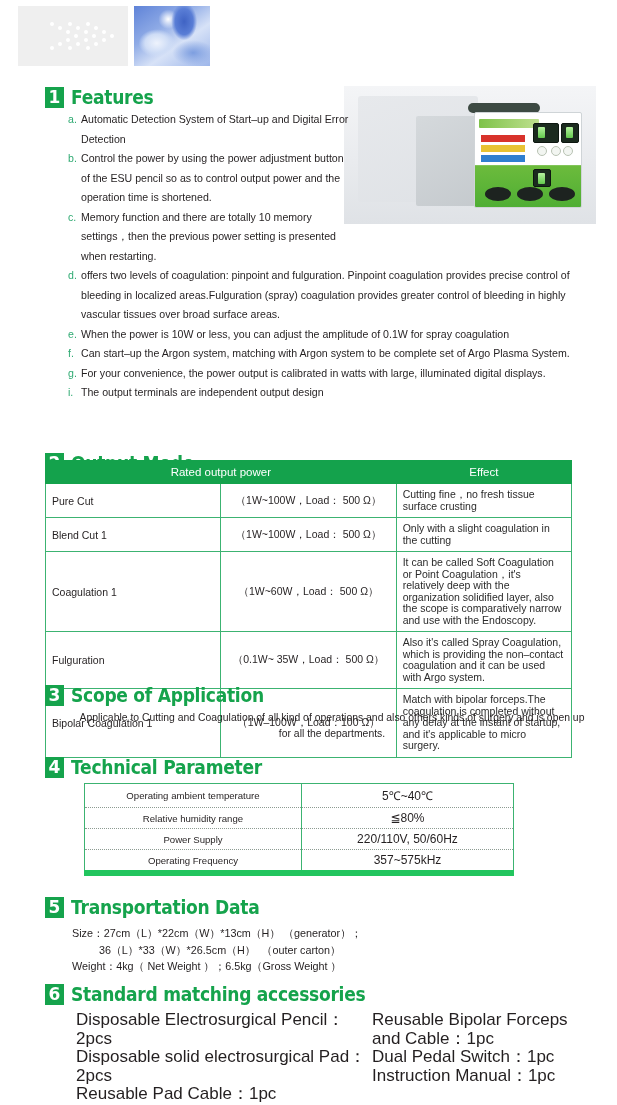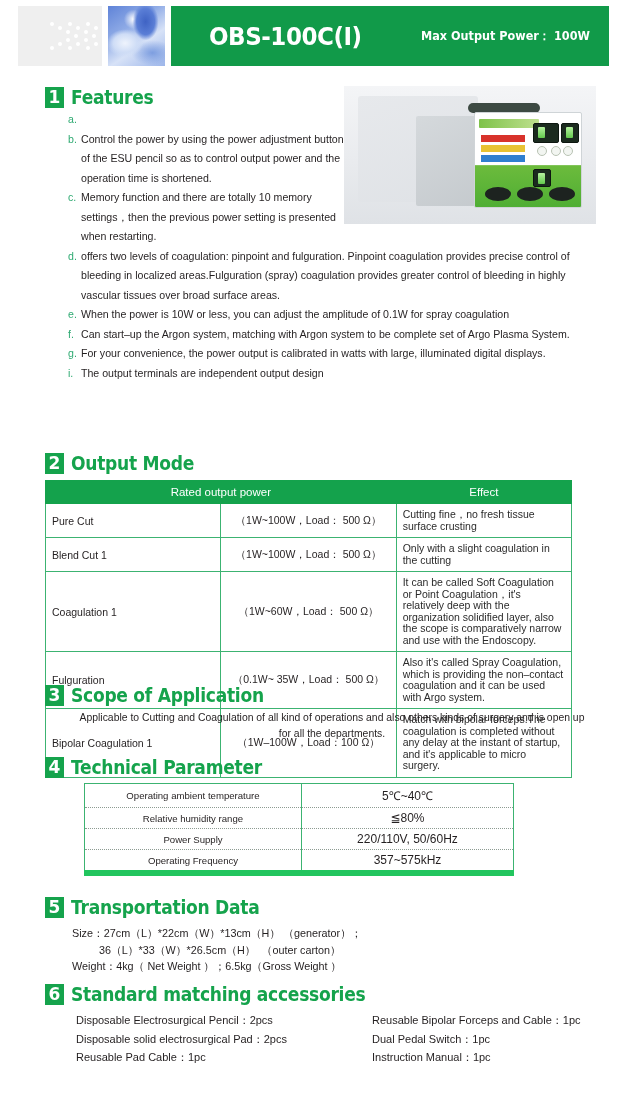--- a/index.html
+++ b/index.html
@@ -190,21 +190,21 @@
   .port { position:absolute; background:#1d2320; border-radius:50%; }
   .port-1 { left:10px; top:74px; width:26px; height:14px; }
   .port-2 { left:42px; top:74px; width:26px; height:14px; }
   .port-3 { left:74px; top:74px; width:26px; height:14px; }
   .knob { position:absolute; width:8px; height:8px; border-radius:50%;
           background:#f2f5f1; border:1px solid #b9c3b4; }
 
   
   .tbl-output {
     position: absolute;
-    left: 45px; top: 480px;
+    left: 45px; top: 460px;
     width: 527px;
     border-collapse: collapse;
     table-layout: fixed;
     padding-left: 34px;
   }
   .tbl-output th {
     background: #14a24c;
     color: #ffffff;
     font-weight: normal;
     font-size: 11.5px;
@@ -260,21 +260,21 @@
     line-height: 16.5px;
     white-space: pre;
   }
 
   
   .acc {
     position: absolute;
     left: 76px; top: 1011px;
     width: 520px;
     display: flex;
-    font-size: 11px;
+    font-size: 17px;
     line-height: 18.5px;
     justify-content: space-between;
   }
   .acc-col-l { width: 296px; }
   .acc-col-r { flex: 1; }
 </style>
 </head>
 <body>
 
 <div class="header">
@@ -301,24 +301,20 @@
         <circle cx="68" cy="18" r="2"></circle>
           <circle cx="60" cy="22" r="2"></circle>
           <circle cx="52" cy="26" r="2"></circle>
         <circle cx="44" cy="30" r="2"></circle>
       </g>
     </svg>
   </div>
 
   <div class="hdr-photo"></div>
 
-  <div class="hdr-green">
-    <span class="hdr-model">OBS-100C(I)</span>
-    <span class="hdr-power">Max Output Power：  100W</span>
-  </div>
 </div>
 
 <div class="sect" style="left:45px; top:86px;">
   <span class="sect-num">1</span>
   <span class="sect-title">Features</span>
 </div>
 
 <div class="prod-photo">
   <div class="ghost"></div>
   <div class="unit-body"></div>
@@ -336,20 +332,21 @@
     <div class="knob" style="left:88px; top:33px;"></div>
     <div class="port port-1"></div>
     <div class="port port-2"></div>
     <div class="port port-3"></div>
   </div>
 </div>
 
 <div class="features">
   <div class="feat-row feat-narrow">
     <span class="feat-mark">a.</span>
+    <span class="feat-text">Automatic Detection System of Start–up and Digital Error Detection</span>
   </div>
   <div class="feat-row feat-narrow">
     <span class="feat-mark">b.</span>
     <span class="feat-text">Control the power by using the power adjustment button of the ESU pencil so as to control output power and the operation time is shortened.</span>
   </div>
   <div class="feat-row feat-narrow">
     <span class="feat-mark">c.</span>
     <span class="feat-text">Memory function and there are totally 10 memory settings，then the previous power setting is presented  when restarting.</span>
   </div>
   <div class="feat-row">

